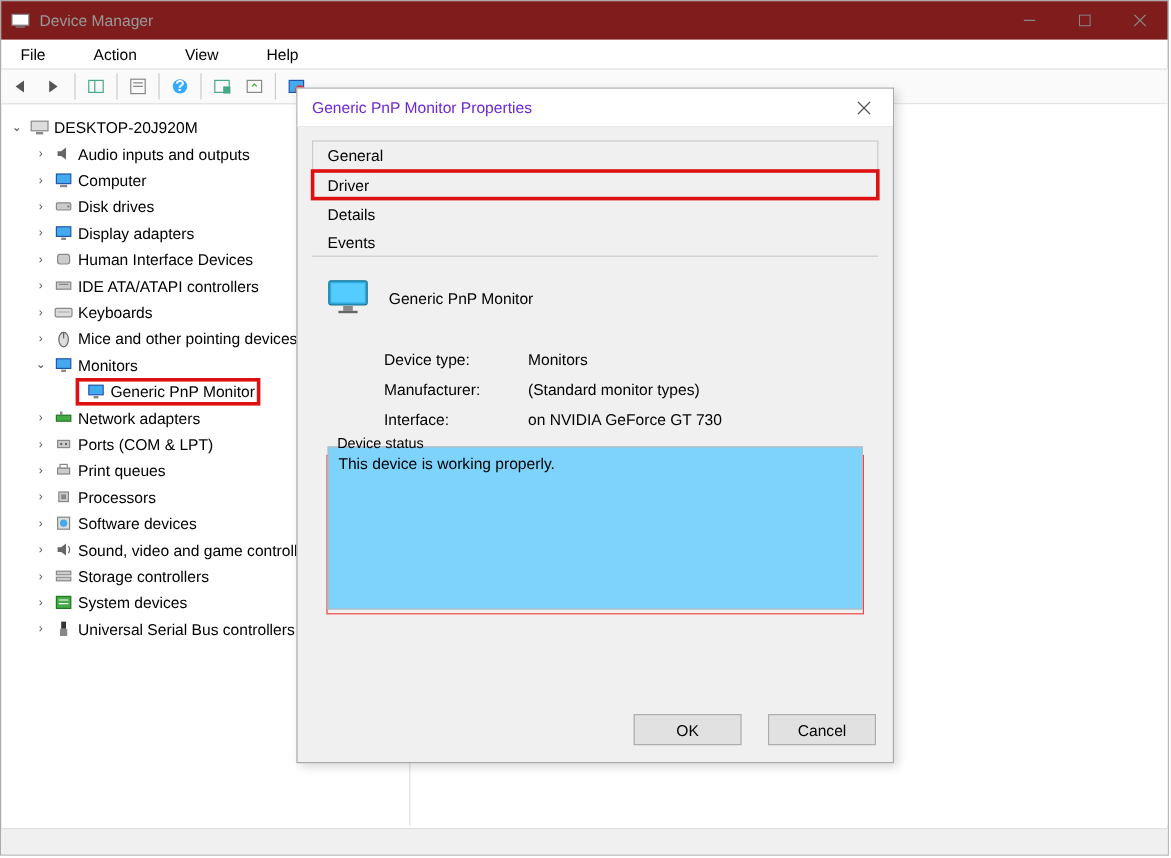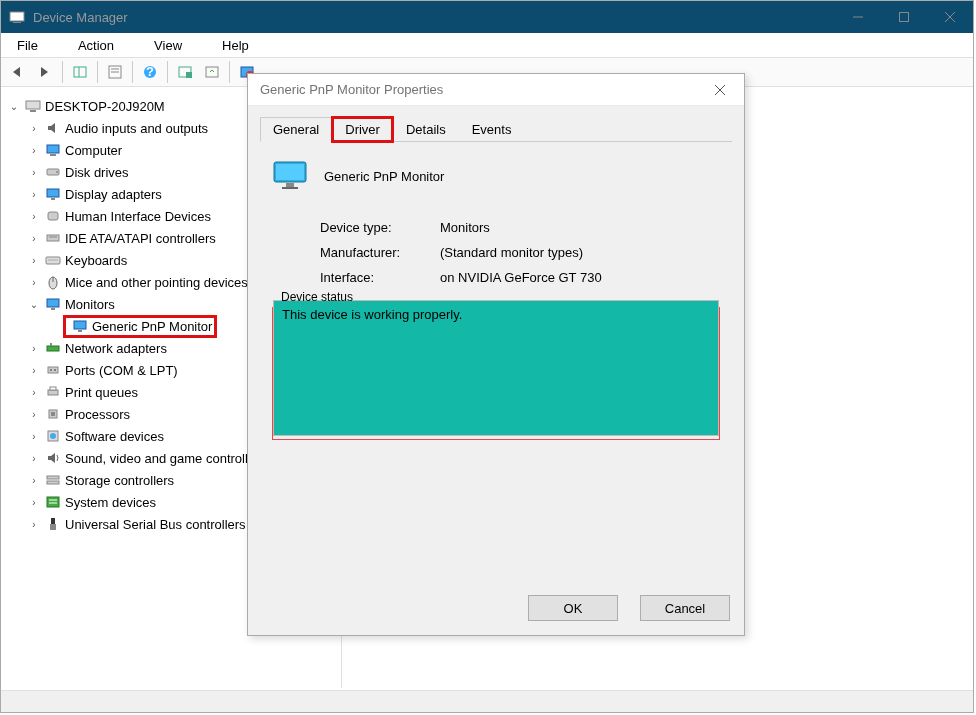--- a/index.html
+++ b/index.html
@@ -1,20 +1,20 @@
 <!DOCTYPE html>
 <html><head>
   <meta charset="utf-8">
   <style>
     * { box-sizing: border-box; margin: 0; padding: 0; font-family: "Segoe UI", Tahoma, sans-serif; font-size: 13px; }
     body { background: #fff; color: #000; width: 976px; height: 715px; position: relative; overflow: hidden; }
     
     
     .main-window { width: 974px; height: 713px; border: 1px solid #aaa; background: #fff; position: absolute; top: 0; left: 0; }
-    .titlebar { height: 32px; display: flex; align-items: center; padding: 0 0 0 8px; background: #0c4a6e; }
+    .titlebar { height: 32px; display: flex; align-items: center; padding: 0 0 0 8px; background: #7f1d1d; }
     .titlebar-icon { width: 16px; height: 16px; margin-right: 8px; }
     .titlebar-title { flex: 1; color: #999; font-size: 13px; }
     .titlebar-btns { display: flex; }
     .titlebar-btn { width: 46px; height: 30px; display: flex; align-items: center; justify-content: center; color: #888; }
     
     .menubar { height: 24px; display: flex; align-items: center; padding: 0 6px; gap: 20px; }
     .menu-item { padding: 2px 10px; cursor: default; }
     
     .toolbar { height: 30px; border-top: 1px solid #e0e0e0; border-bottom: 1px solid #e0e0e0; display: flex; align-items: center; padding: 0 4px; gap: 1px; background: #fafafa; }
     .tool-btn { width: 26px; height: 26px; display: flex; align-items: center; justify-content: center; border: 1px solid transparent; }
@@ -31,42 +31,42 @@
     .tree-children .tree-item { padding-left: 22px; }
     .tree-children .tree-children .tree-item { padding-left: 44px; }
     
     .selected-highlight { border: 3px solid #d11; padding: 0 2px; display: inline-flex; align-items: center; height: 23px; }
     
     .statusbar { height: 22px; border-top: 1px solid #e0e0e0; background: #f0f0f0; position: absolute; bottom: 0; left: 0; right: 0; }
     
     
     .dialog { position: absolute; left: 247px; top: 73px; width: 498px; height: 563px; background: #f0f0f0; border: 1px solid #aaa; box-shadow: 3px 3px 8px rgba(0,0,0,0.15); }
     .dialog-titlebar { height: 32px; display: flex; align-items: center; padding: 0 8px 0 12px; background: #fff; border-bottom: 1px solid #e8e8e8; }
-    .dialog-title { flex: 1; color: #737373; font-size: 13px; }
+    .dialog-title { flex: 1; color: #6d28d9; font-size: 13px; }
     .dialog-close { width: 32px; height: 28px; display: flex; align-items: center; justify-content: center; color: #555; font-size: 14px; }
     
     .dialog-body { padding: 10px 12px 12px 12px; }
-    .tab-row { display: flex; border-bottom: 1px solid #ccc; }
+    .tab-row { display: flex; border-bottom: 1px solid #ccc; flex-direction: column; }
     .tab { padding: 4px 12px; border: 1px solid transparent; border-bottom: none; background: transparent; cursor: default; position: relative; top: 1px; }
     .tab.active { background: #f0f0f0; border-color: #ccc; border-bottom: 1px solid #f0f0f0; }
     .tab.red-box { outline: 3px solid #d11; outline-offset: -2px; }
     
     .tab-content { padding: 16px 12px; }
     .device-header { display: flex; align-items: center; gap: 16px; margin-bottom: 26px; }
     .monitor-big-icon { width: 36px; height: 36px; }
     .device-name { font-size: 13px; }
     
     .info-grid { margin-left: 48px; margin-bottom: 22px; margin-top: 20px; }
     .info-row { display: flex; margin-bottom: 10px; }
     .info-label { width: 120px; }
     .info-value { flex: 1; }
     
     .fieldset { border: 1px solid #ef4444; }
     .fieldset-legend { padding: 0 4px; font-size: 12px; background: #f0f0f0; position: relative; top: -18px; left: 4px; height: 0; display: block; }
-    .status-text { width: 100%; height: 136px; background: #14b8a6; border: 1px solid #bbb; padding: 6px 8px; font-size: 13px; resize: none; overflow-y: scroll; margin-top: -8px; }
+    .status-text { width: 100%; height: 136px; background: #7dd3fc; border: 1px solid #bbb; padding: 6px 8px; font-size: 13px; resize: none; overflow-y: scroll; margin-top: -8px; }
     
     .dialog-buttons { position: absolute; bottom: 14px; right: 14px; display: flex; gap: 22px; }
     .dlg-btn { min-width: 90px; height: 26px; border: 1px solid #adadad; background: #e1e1e1; cursor: default; }
     
     svg { display: block; }
   </style>
 </head>
 <body>
 
 <div class="main-window">

